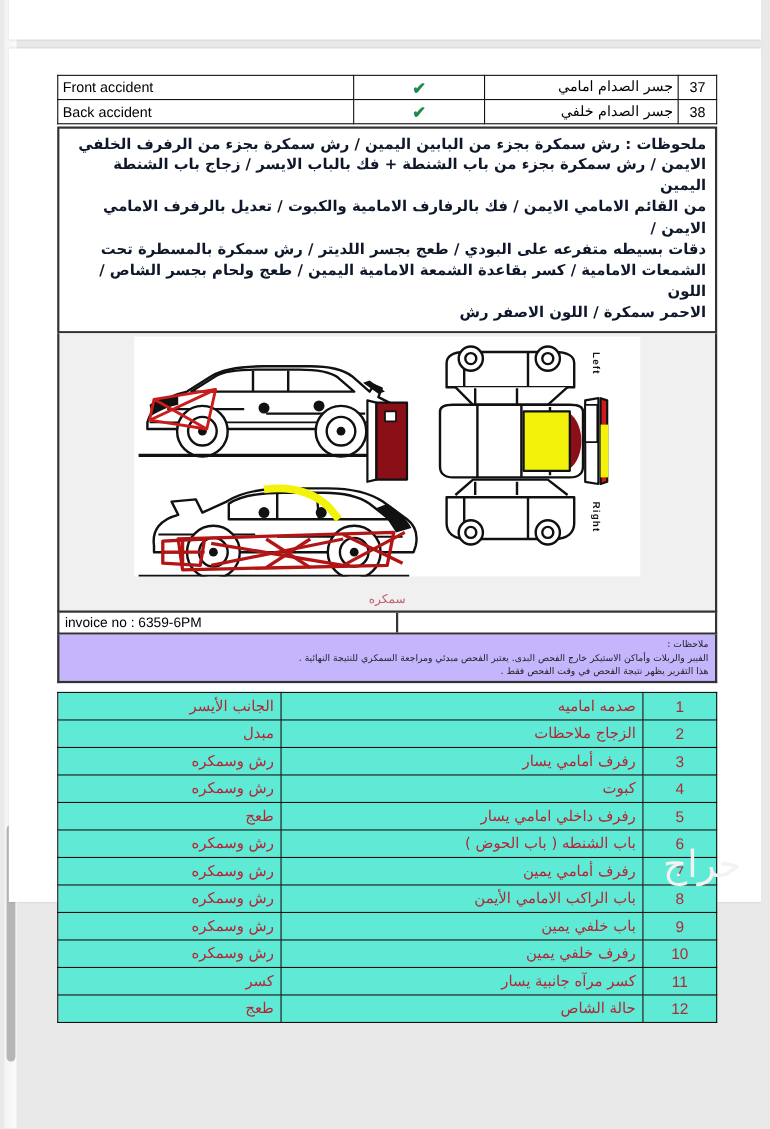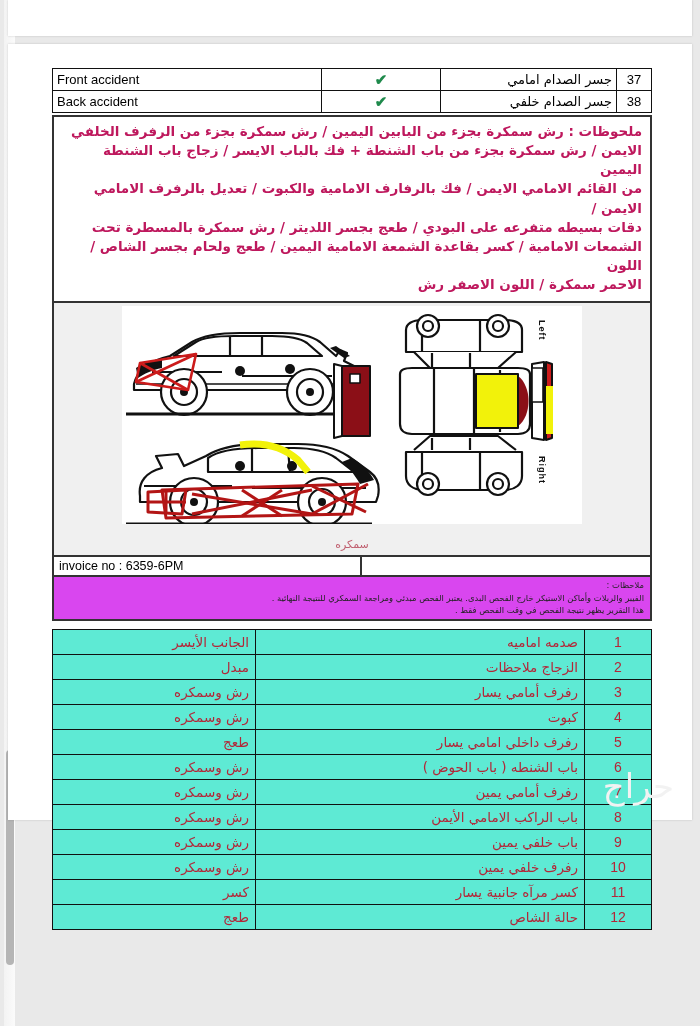--- a/index.html
+++ b/index.html
@@ -91,21 +91,21 @@
   
   .notes-wrap {
     border: 2px solid #333;
     margin-top: 2px;
     background: #fff;
     padding: 5px 8px 7px 8px;
   }
   .notes-text {
     direction: rtl;
     text-align: right;
-    color: #be185d;
+    color: #0f172a;
     font-size: 13.5px;
     line-height: 1.42;
     font-family: "DejaVu Sans", "Liberation Sans", sans-serif;
     font-weight: bold;
   }
 
   
   .diagram-box {
     border: 2px solid #333;
     border-top: none;
@@ -162,21 +162,21 @@
     direction: rtl;
     text-align: right;
     font-size: 12.5px;
     font-family: "DejaVu Sans", sans-serif;
   }
 
   
   .footnotes {
     border: 2px solid #333;
     border-top: none;
-    background: #d946ef;
+    background: #c4b5fd;
     padding: 2px 6px 3px 6px;
     direction: rtl;
     text-align: right;
   }
   .footnotes div {
     font-size: 8.4px;
     color: #222;
     line-height: 1.45;
     font-family: "DejaVu Sans", sans-serif;
   }

